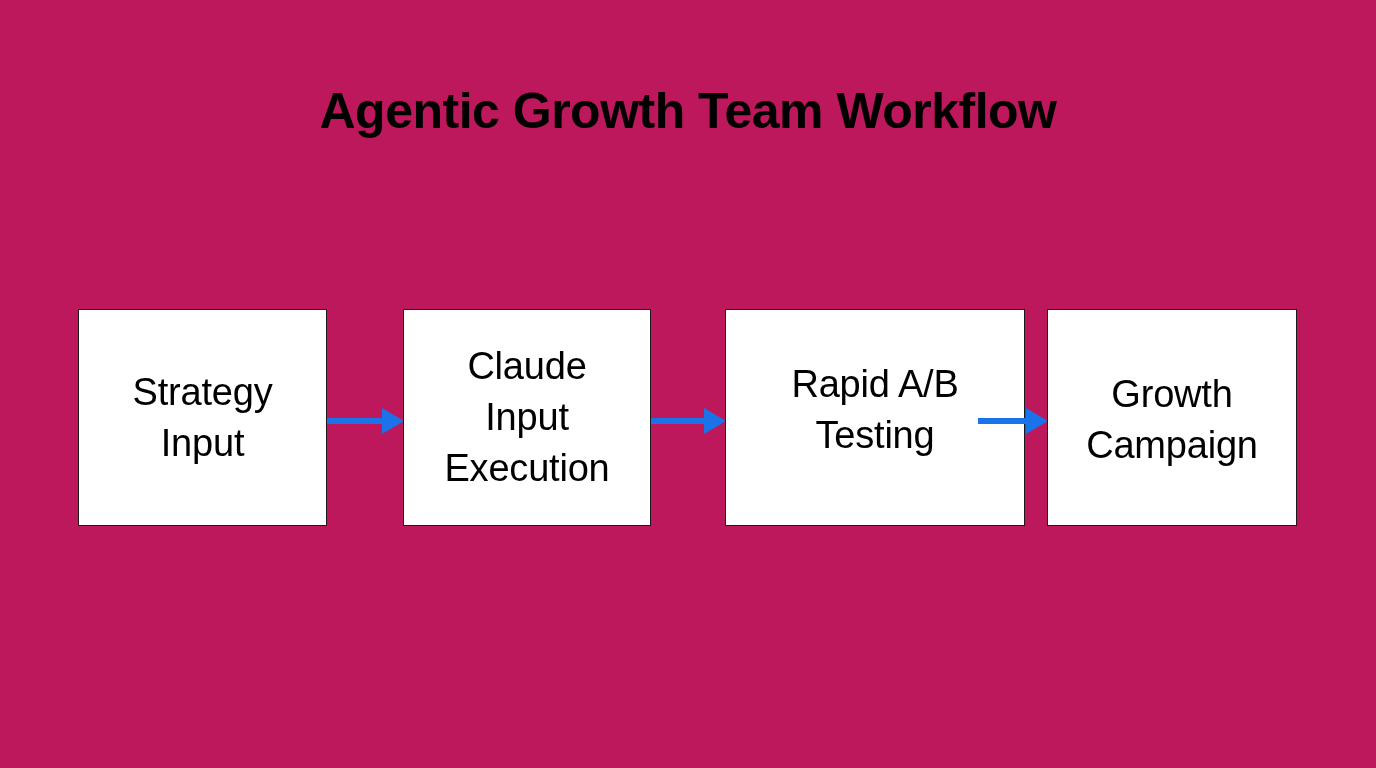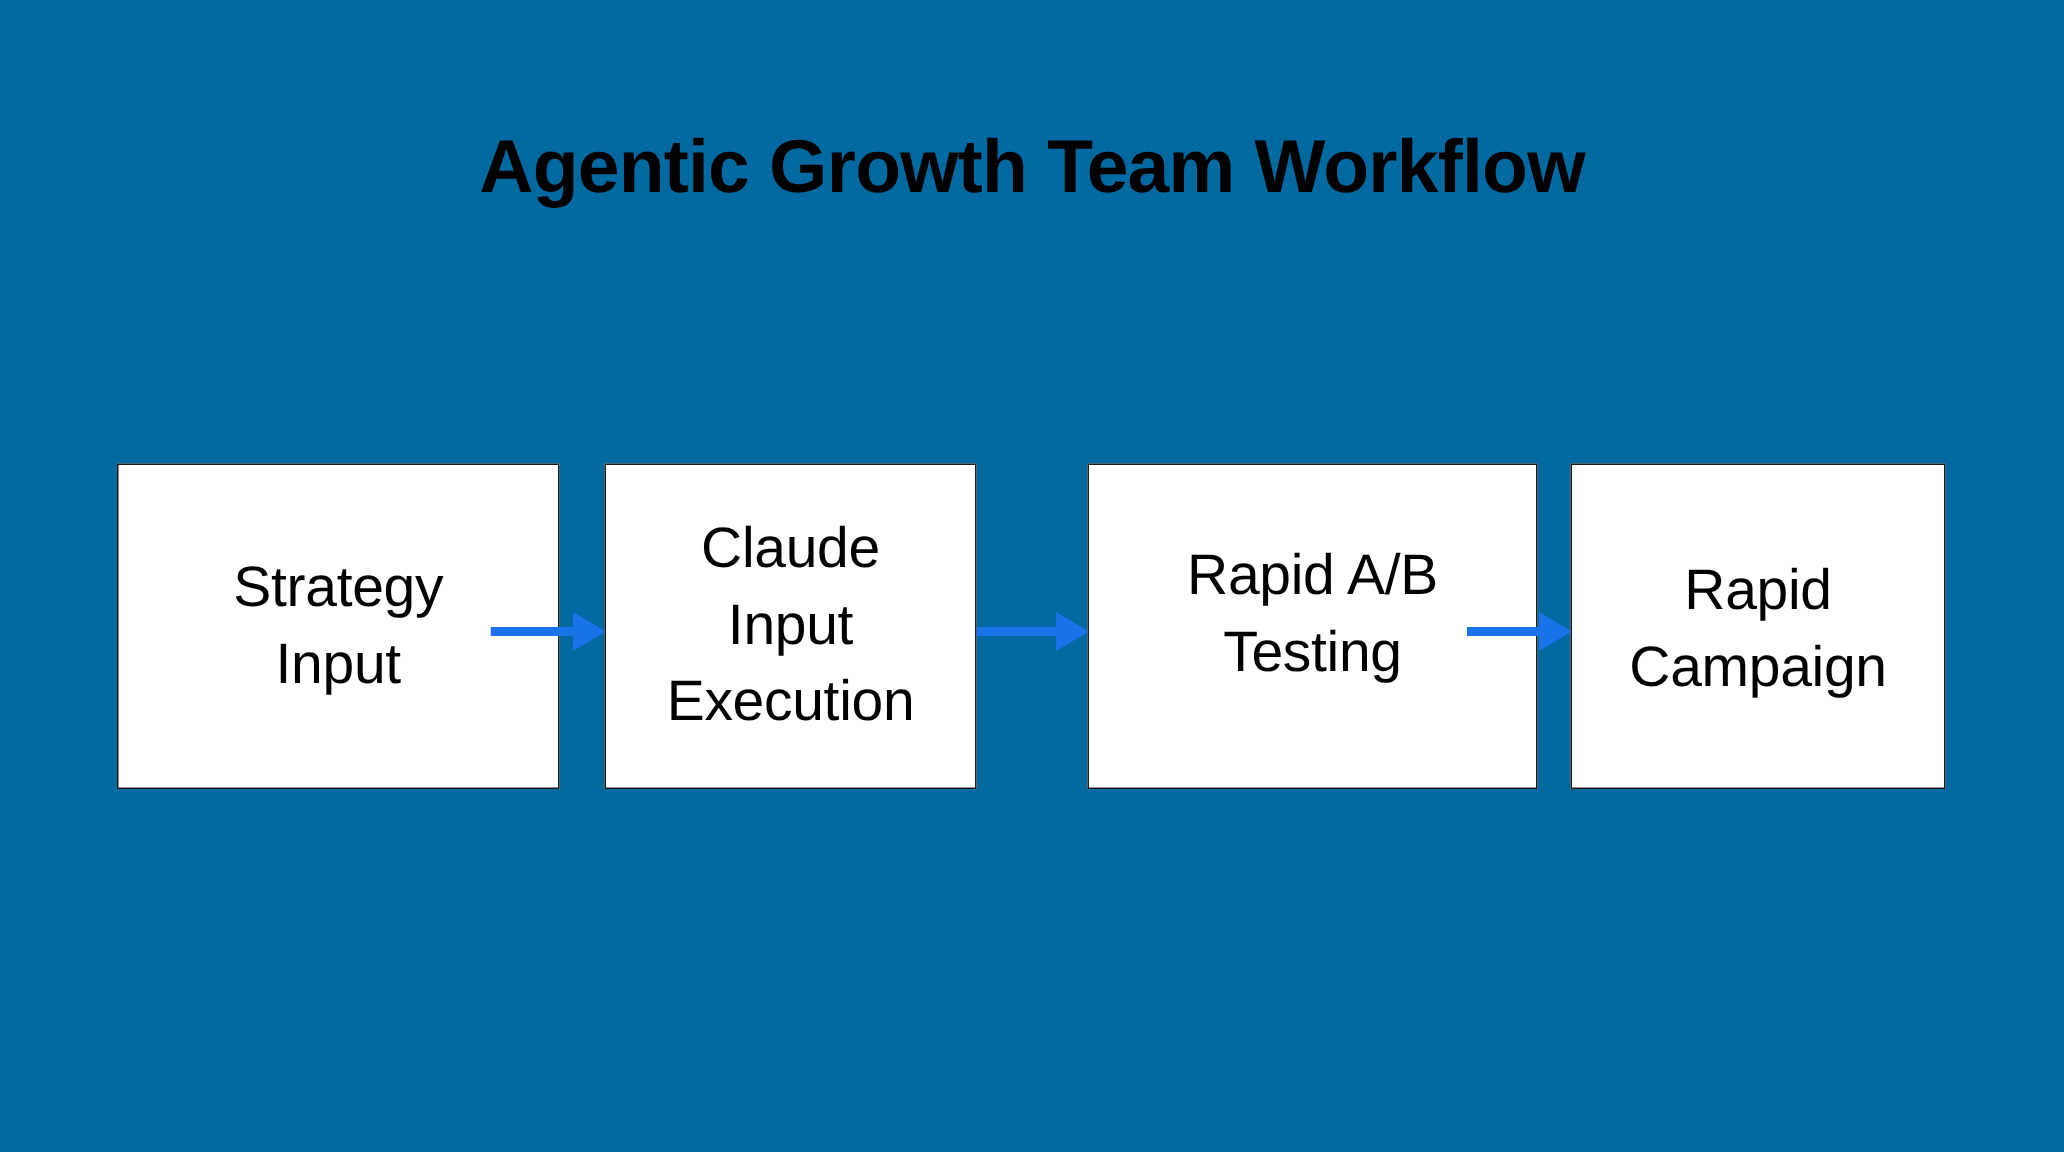--- a/index.html
+++ b/index.html
@@ -12,21 +12,21 @@
     width: 1376px;
     height: 768px;
     overflow: hidden;
     font-family: "Liberation Sans", sans-serif;
     -webkit-font-smoothing: antialiased;
   }
   #canvas {
     position: relative;
     width: 1376px;
     height: 768px;
-    background: #0369a1;
+    background: #be185d;
   }
 
   
   #diagram-title {
     position: absolute;
     left: 0;
     top: 82px;
     width: 1376px;
     text-align: center;
     font-family: "Liberation Sans", sans-serif;
@@ -54,21 +54,21 @@
     font-family: "Liberation Sans", sans-serif;
     font-size: 38px;
     font-weight: normal;
     color: #000000;
     line-height: 51px;
     text-align: center;
     white-space: pre-line;
     letter-spacing: -0.2px;
   }
 
-  #box-1 { left: 78px;   width: 295px; }
+  #box-1 { left: 78px;   width: 249px; }
   #box-2 { left: 403px;  width: 248px; }
   #box-3 { left: 725px;  width: 300px; align-items: center; }
   #box-4 { left: 1047px; width: 250px; }
 
   
   #box-3 .flow-box-label { transform: translateY(-8px); }
   #box-4 .flow-box-label { transform: translateY(2px); }
 
   
   .flow-arrow {
@@ -119,17 +119,17 @@
   </div>
 
   <div class="flow-arrow" id="arrow-3">
     <svg width="70" height="32" viewBox="0 0 70 32" xmlns="http://www.w3.org/2000/svg">
       <rect x="0" y="13" width="50" height="6" fill="#1a73e8"></rect>
       <polygon points="48,3 70,16 48,29" fill="#1a73e8"></polygon>
     </svg>
   </div>
 
   <div class="flow-box" id="box-4">
-    <span class="flow-box-label">Rapid
+    <span class="flow-box-label">Growth
 Campaign</span>
   </div>
 
 </div>
 
 </body></html>

